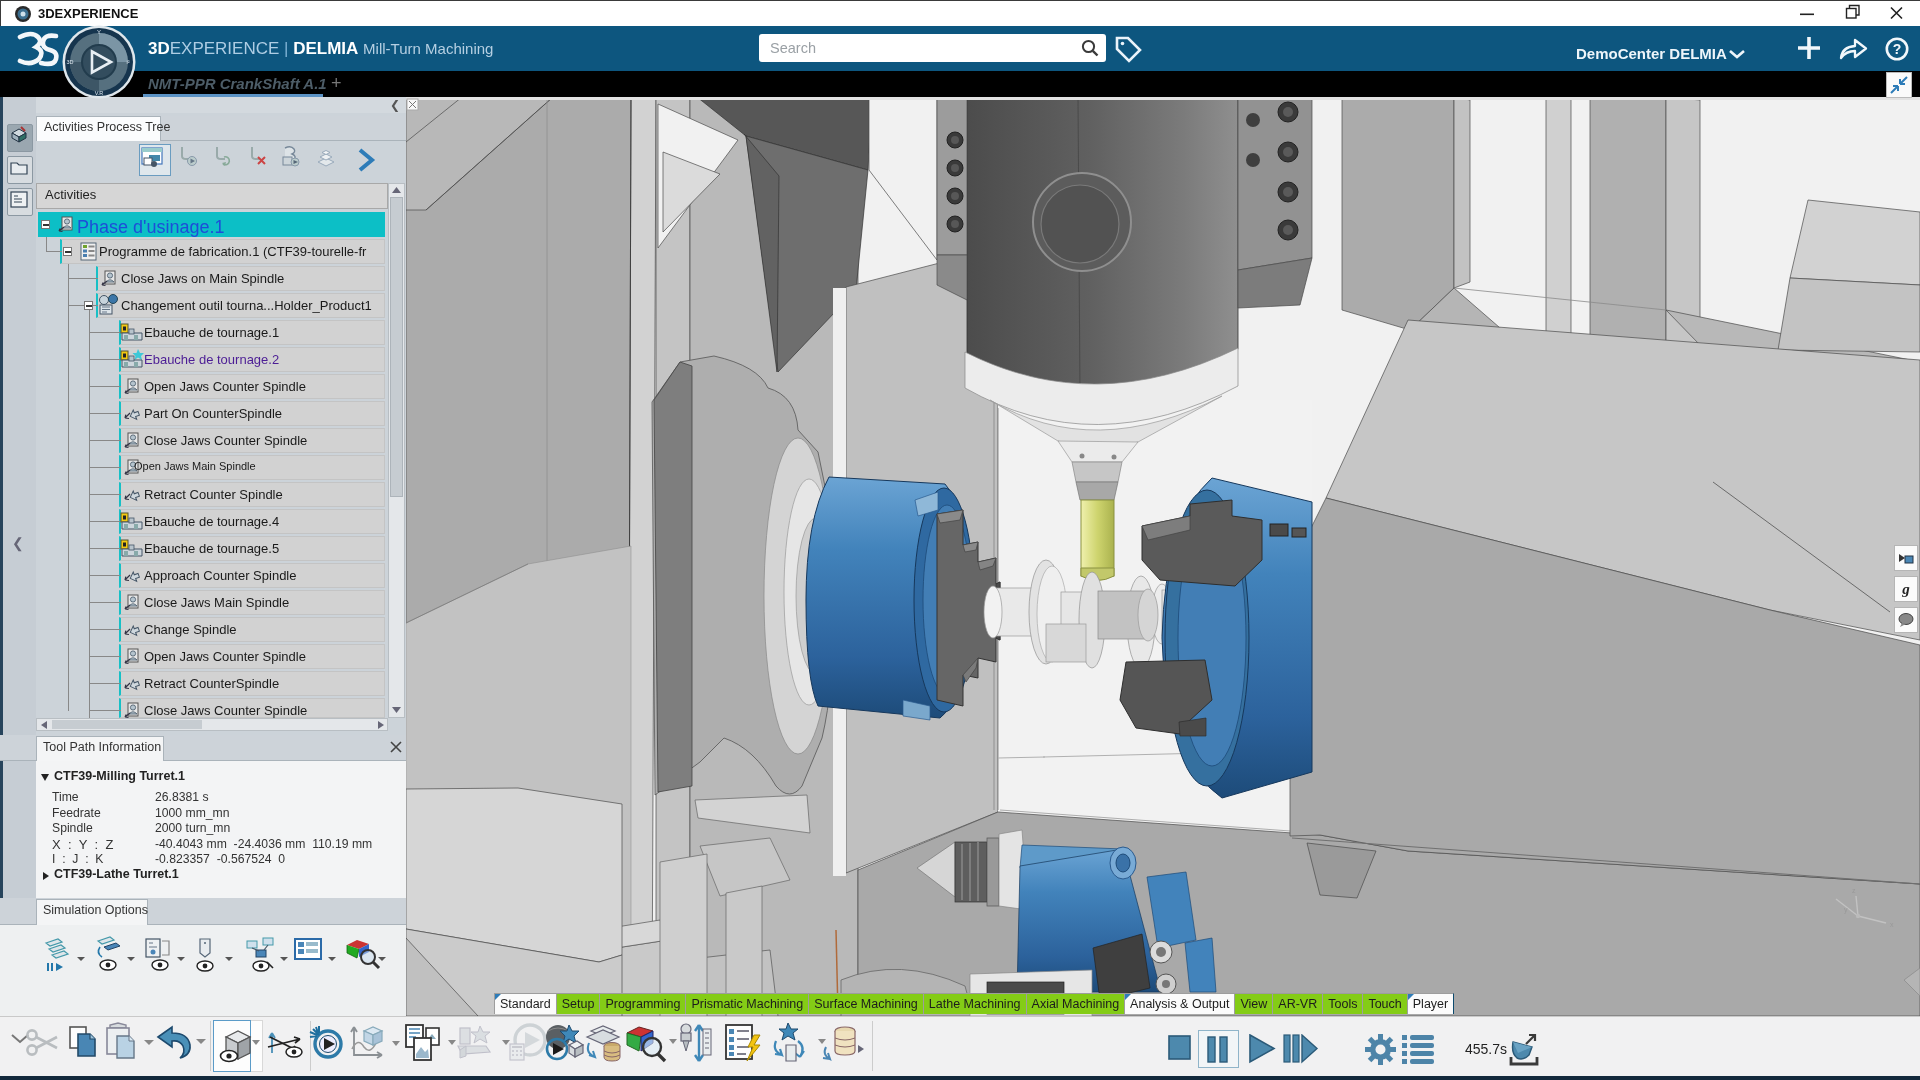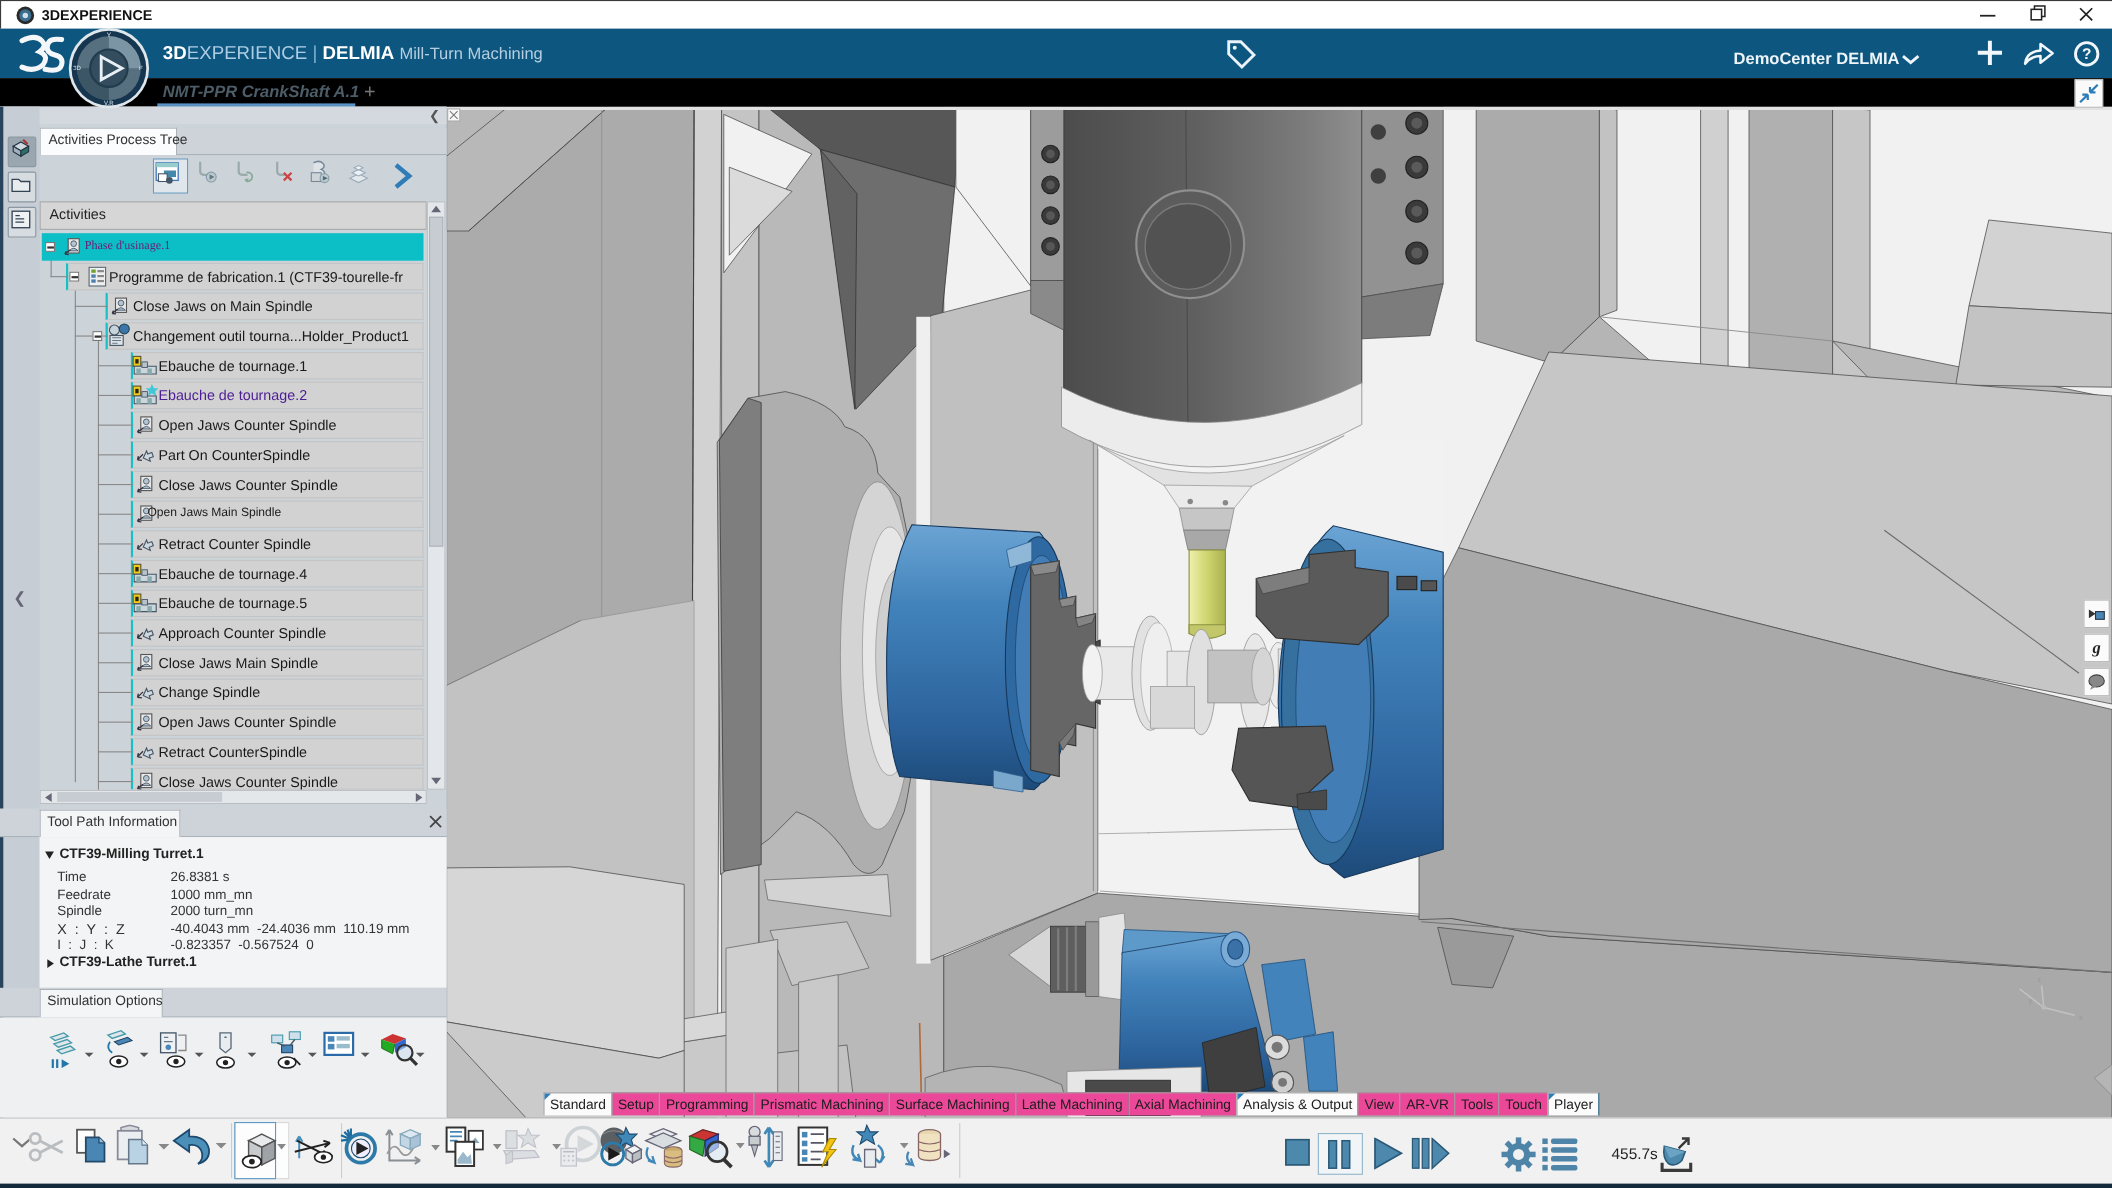--- a/index.html
+++ b/index.html
@@ -7,21 +7,21 @@
   .abs { position:absolute; }
   #titlebar { position:absolute; left:0; top:0; width:1920px; height:26px; background:#fff; border-top:1px solid #3a3a3a; border-left:1px solid #3a3a3a; }
   #titlebar .ttxt { position:absolute; left:37px; top:5px; font-size:13px; font-weight:bold; color:#111; }
   #header { position:absolute; left:0; top:26px; width:1920px; height:45px; background:#0d567f; }
   #tabstrip { position:absolute; left:0; top:71px; width:1920px; height:26px; background:#000000; }
   #leftpanel { position:absolute; left:0; top:97px; width:406px; height:919px; background:#ccd3d9; }
   #viewport { position:absolute; left:406px; top:97px; width:1514px; height:919px; background:#f0f0f0; }
   #toolbar { position:absolute; left:0; top:1016px; width:1920px; height:60px; background:#f1f1f2; border-top:1px solid #c9c9c9; }
   #darkbar { position:absolute; left:0; top:1076px; width:1920px; height:4px; background:#13293c; }
   #bottomtabs { position:absolute; left:494px; top:993px; height:21px; display:flex; z-index:5; }
-  .btab { height:21px; display:flex; align-items:center; padding:0 5px; background:#ec4899; border:1px solid #9d9d9d; border-bottom:none; border-right:none; font-size:12.5px; color:#1c1c1c; white-space:nowrap; position:relative; }
+  .btab { height:21px; display:flex; align-items:center; padding:0 5px; background:#84cc16; border:1px solid #9d9d9d; border-bottom:none; border-right:none; font-size:12.5px; color:#1c1c1c; white-space:nowrap; position:relative; }
   .btab.last { border-right:1px solid #0c4a6e; }
   .btab.sel { background:#fbfbfb; }
   .btab.sel:before { content:""; position:absolute; left:0; top:0; border-style:solid; border-width:6px 6px 0 0; border-color:#2e7cb8 transparent transparent transparent; }
 </style>
 </head>
 <body>
 <div id="viewport"><svg width="1514" height="919" viewBox="406 97 1514 919">
       <defs>
         <linearGradient id="spg" x1="0" y1="0" x2="1" y2="0">
           <stop offset="0" stop-color="#4c4c4c"></stop>
@@ -217,20 +217,27 @@
     <path d="M 55.5 7.5 L 55.5 4.5 L 65 4.5 L 65 14 L 62 14" fill="none" stroke="#222" stroke-width="1.4"></path>
     <path d="M 97 6.5 L 108 17.5 M 108 6.5 L 97 17.5" stroke="#222" stroke-width="1.6"></path>
   </svg>
 </div>
 <div id="header">
   <svg class="abs" style="left:12px;top:3px" width="52" height="40" viewBox="0 0 52 40">
     <path d="M 8 8 Q 20 2 26 8 Q 31 13 24 18 Q 33 22 27 30 Q 19 37 8 32" fill="none" stroke="#f3f7fa" stroke-width="4.6" stroke-linecap="round"></path>
     <path d="M 44 7 Q 32 5 31 13 Q 30 19 38 21 Q 46 23 44 30 Q 42 37 29 34" fill="none" stroke="#f3f7fa" stroke-width="4.6" stroke-linecap="round"></path>
   </svg>
   <div class="abs" style="left:148px;top:13px;font-size:17px;color:#aecde4;"><b style="color:#fff">3D</b>EXPERIENCE <span style="color:#7fb3d5">|</span> <b style="color:#fff">DELMIA</b> <span style="color:#b5cfe2;font-size:15px">Mill-Turn Machining</span></div>
+  <div class="abs" style="left:759px;top:8px;width:347px;height:28px;background:#fff;border-radius:3px;">
+    <span style="position:absolute;left:11px;top:6px;font-size:14.5px;color:#9aa0a5;">Search</span>
+    <svg class="abs" style="right:6px;top:4px" width="20" height="20">
+        <circle cx="8.5" cy="8.5" r="5.6" fill="none" stroke="#3a3a3a" stroke-width="2"></circle>
+        <line x1="12.8" y1="12.8" x2="17.5" y2="17.5" stroke="#3a3a3a" stroke-width="2.4"></line>
+      </svg>
+  </div>
   <svg class="abs" style="left:1114px;top:9px" width="31" height="28" viewBox="0 0 31 28">
     <path d="M 3 3 L 14 3 L 26 15 L 15 26 L 3 14 Z" fill="none" stroke="#eaf3fa" stroke-width="2.6" transform="rotate(0 14 14)"></path>
     <circle cx="8.5" cy="8.5" r="1.8" fill="#eaf3fa"></circle>
   </svg>
   <div class="abs" style="left:1576px;top:19px;font-size:15px;font-weight:bold;color:#eef5fa;">DemoCenter DELMIA</div>
   <svg class="abs" style="left:1728px;top:23px" width="18" height="11">
       <path d="M 2 2 L 9 8 L 16 2" fill="none" stroke="#eef5fa" stroke-width="2.6"></path>
     </svg>
   <svg class="abs" style="left:1797px;top:10px" width="24" height="24">
       <path d="M 12 1 L 12 23 M 1 12 L 23 12" stroke="#f2f7fb" stroke-width="3.6"></path>
@@ -333,21 +340,21 @@
 <div class="abs" style="left:89px;top:209px;width:1px;height:413px;background:#888;"></div>
 <div class="abs" style="left:38px;top:115px;width:347px;height:25px;background:#0cbfc6;"></div>
 <div class="abs" style="left:41px;top:123px;width:9px;height:9px;background:#fff;border:1px solid #777;"></div>
 <div class="abs" style="left:42.5px;top:126.5px;width:6px;height:2px;background:#333;"></div>
 <svg class="abs" style="left:57px;top:118px" width="18" height="19">
       <rect x="5" y="2" width="10" height="13" fill="#e8e8e8" stroke="#555" stroke-width="1"></rect>
       <circle cx="10" cy="6.5" r="2.6" fill="#b5c4ce" stroke="#456" stroke-width="0.8"></circle>
       <path d="M 6 13 Q 10 8.5 14 13 Z" fill="#b5c4ce" stroke="#456" stroke-width="0.8"></path>
       <path d="M 2 16 L 7 12 M 2 16 L 5.5 16.4 M 2 16 L 3.2 13.4" stroke="#334" stroke-width="1.2" fill="none"></path>
     </svg>
-<div class="abs" style="left:77px;top:120px;font-size:11px;color:#701a75;white-space:nowrap;overflow:hidden;width:308px;font-family:Liberation Serif, serif;">Phase d'usinage.1</div>
+<div class="abs" style="left:77px;top:120px;font-size:18px;color:#1d4ed8;white-space:nowrap;overflow:hidden;width:308px;">Phase d'usinage.1</div>
 <div class="abs" style="left:60px;top:142px;width:325px;height:25px;background:#d2d2d2;border:1px solid #c4c4c4;border-left:2px solid #17c0c6;"></div>
 <div class="abs" style="left:46px;top:154px;width:16px;height:1px;background:#888;"></div>
 <div class="abs" style="left:63px;top:150px;width:9px;height:9px;background:#fff;border:1px solid #777;"></div>
 <div class="abs" style="left:64.5px;top:153.5px;width:6px;height:2px;background:#333;"></div>
 <svg class="abs" style="left:79px;top:145px" width="19" height="19">
       <rect x="2" y="1" width="15" height="17" fill="#f0f0f0" stroke="#567" stroke-width="1"></rect>
       <rect x="4" y="3" width="4" height="3" fill="#6fa32e"></rect>
       <rect x="9.5" y="3.5" width="6" height="2" fill="#888"></rect>
       <rect x="4" y="7.5" width="4" height="3" fill="#4a7fb0"></rect>
       <rect x="9.5" y="8" width="6" height="2" fill="#888"></rect>

